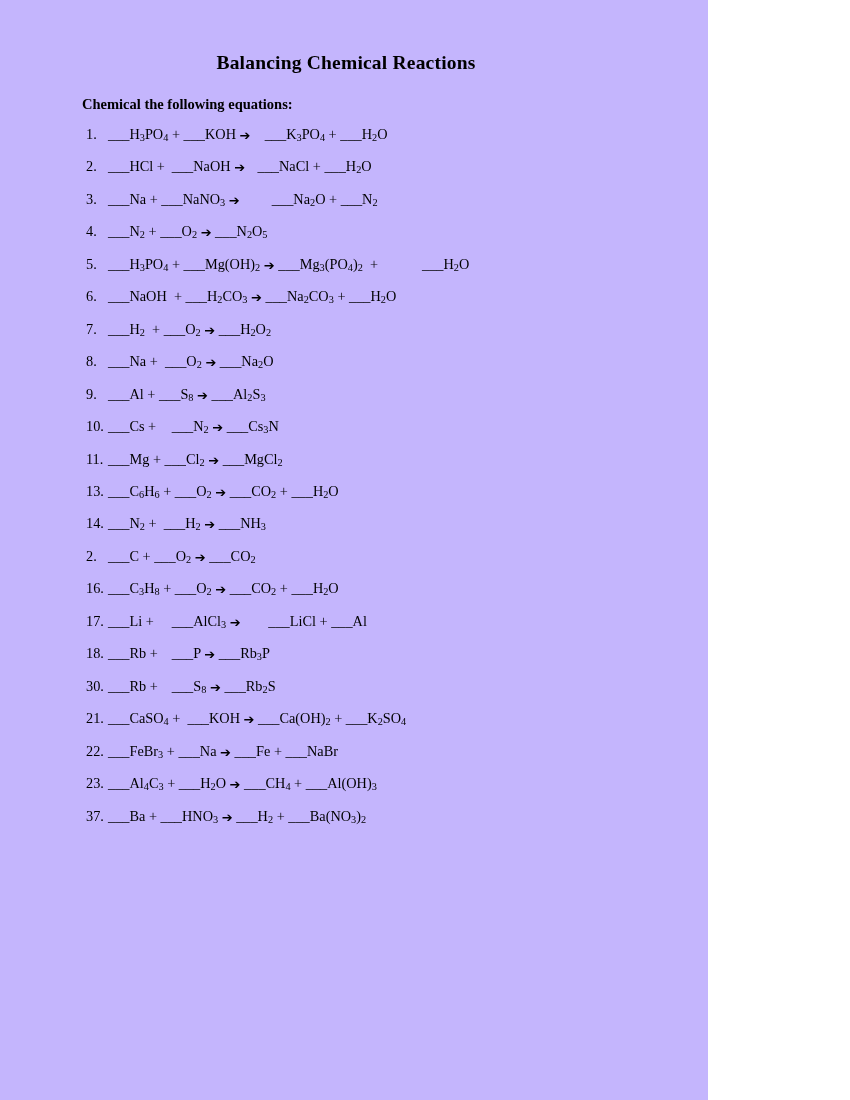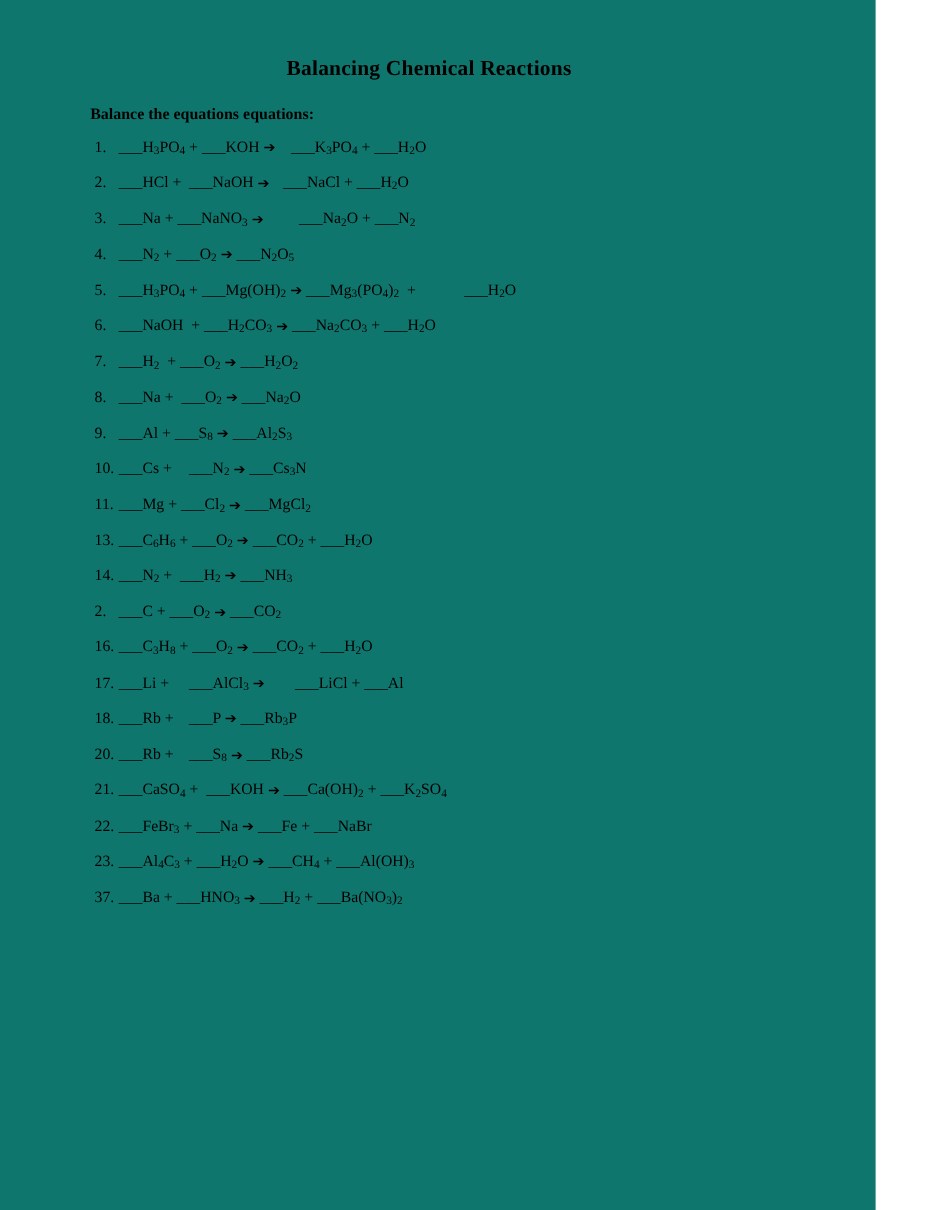--- a/index.html
+++ b/index.html
@@ -12,23 +12,23 @@
     height: 1100px;
     font-family: "Liberation Serif", serif;
     color: #000000;
     position: relative;
     overflow: hidden;
   }
   .page {
     position: absolute;
     top: 0;
     left: 0;
-    width: 796px;
+    width: 708px;
     height: 1100px;
-    background: #0f766e;
+    background: #c4b5fd;
     box-sizing: border-box;
     padding: 52px 80px 0 82px;
   }
   .doc-title {
     text-align: center;
     font-weight: bold;
     font-size: 19.5px;
     letter-spacing: 0.2px;
     margin: 0 0 22px 0;
     padding-right: 18px;
@@ -63,38 +63,38 @@
     font-family: "DejaVu Sans", sans-serif;
     font-size: 13px;
     vertical-align: -0.5px;
   }
 </style>
 </head>
 <body>
 
 <div class="page">
   <h1 class="doc-title">Balancing Chemical Reactions</h1>
-  <p class="instruction">Balance the equations equations:</p>
+  <p class="instruction">Chemical the following equations:</p>
   <ol class="equations">
       <li><span class="num">1.</span><span>___H<sub>3</sub>PO<sub>4</sub> + ___KOH <span class="arrow">➔</span>	  ___K<sub>3</sub>PO<sub>4</sub> + ___H<sub>2</sub>O</span></li>
       <li><span class="num">2.</span><span>___HCl + 	___NaOH <span class="arrow">➔</span>	___NaCl + ___H<sub>2</sub>O</span></li>
       <li><span class="num">3.</span><span>___Na + ___NaNO<sub>3</sub> <span class="arrow">➔</span>	    ___Na<sub>2</sub>O + ___N<sub>2</sub></span></li>
       <li><span class="num">4.</span><span>___N<sub>2</sub> + ___O<sub>2</sub> <span class="arrow">➔</span> ___N<sub>2</sub>O<sub>5</sub></span></li>
       <li><span class="num">5.</span><span>___H<sub>3</sub>PO<sub>4</sub> + ___Mg(OH)<sub>2</sub> <span class="arrow">➔</span> ___Mg<sub>3</sub>(PO<sub>4</sub>)<sub>2</sub>  + 	      ___H<sub>2</sub>O</span></li>
       <li><span class="num">6.</span><span>___NaOH  + ___H<sub>2</sub>CO<sub>3</sub> <span class="arrow">➔</span> ___Na<sub>2</sub>CO<sub>3</sub> + ___H<sub>2</sub>O</span></li>
       <li><span class="num">7.</span><span>___H<sub>2</sub>  + ___O<sub>2</sub> <span class="arrow">➔</span> ___H<sub>2</sub>O<sub>2</sub></span></li>
       <li><span class="num">8.</span><span>___Na +  ___O<sub>2</sub> <span class="arrow">➔</span> ___Na<sub>2</sub>O</span></li>
       <li><span class="num">9.</span><span>___Al + ___S<sub>8</sub> <span class="arrow">➔</span> ___Al<sub>2</sub>S<sub>3</sub></span></li>
       <li><span class="num">10.</span><span>___Cs + 	___N<sub>2</sub> <span class="arrow">➔</span> ___Cs<sub>3</sub>N</span></li>
       <li><span class="num">11.</span><span>___Mg + ___Cl<sub>2</sub> <span class="arrow">➔</span> ___MgCl<sub>2</sub></span></li>
       <li><span class="num">13.</span><span>___C<sub>6</sub>H<sub>6</sub> + ___O<sub>2</sub> <span class="arrow">➔</span> ___CO<sub>2</sub> + ___H<sub>2</sub>O</span></li>
       <li><span class="num">14.</span><span>___N<sub>2</sub> +  ___H<sub>2</sub> <span class="arrow">➔</span> ___NH<sub>3</sub></span></li>
       <li><span class="num">2.</span><span>___C + ___O<sub>2</sub> <span class="arrow">➔</span> ___CO<sub>2</sub></span></li>
       <li><span class="num">16.</span><span>___C<sub>3</sub>H<sub>8</sub> + ___O<sub>2</sub> <span class="arrow">➔</span> ___CO<sub>2</sub> + ___H<sub>2</sub>O</span></li>
       <li><span class="num">17.</span><span>___Li + 	___AlCl<sub>3</sub> <span class="arrow">➔</span>	   ___LiCl + ___Al</span></li>
       <li><span class="num">18.</span><span>___Rb + 	___P <span class="arrow">➔</span> ___Rb<sub>3</sub>P</span></li>
-      <li><span class="num">20.</span><span>___Rb + 	___S<sub>8</sub> <span class="arrow">➔</span> ___Rb<sub>2</sub>S</span></li>
+      <li><span class="num">30.</span><span>___Rb + 	___S<sub>8</sub> <span class="arrow">➔</span> ___Rb<sub>2</sub>S</span></li>
       <li><span class="num">21.</span><span>___CaSO<sub>4</sub> +  ___KOH <span class="arrow">➔</span> ___Ca(OH)<sub>2</sub> + ___K<sub>2</sub>SO<sub>4</sub></span></li>
       <li><span class="num">22.</span><span>___FeBr<sub>3</sub> + ___Na <span class="arrow">➔</span> ___Fe + ___NaBr</span></li>
       <li><span class="num">23.</span><span>___Al<sub>4</sub>C<sub>3</sub> + ___H<sub>2</sub>O <span class="arrow">➔</span> ___CH<sub>4</sub> + ___Al(OH)<sub>3</sub></span></li>
       <li><span class="num">37.</span><span>___Ba + ___HNO<sub>3</sub> <span class="arrow">➔</span> ___H<sub>2</sub> + ___Ba(NO<sub>3</sub>)<sub>2</sub></span></li>
     </ol>
 </div>
 
 </body></html>

